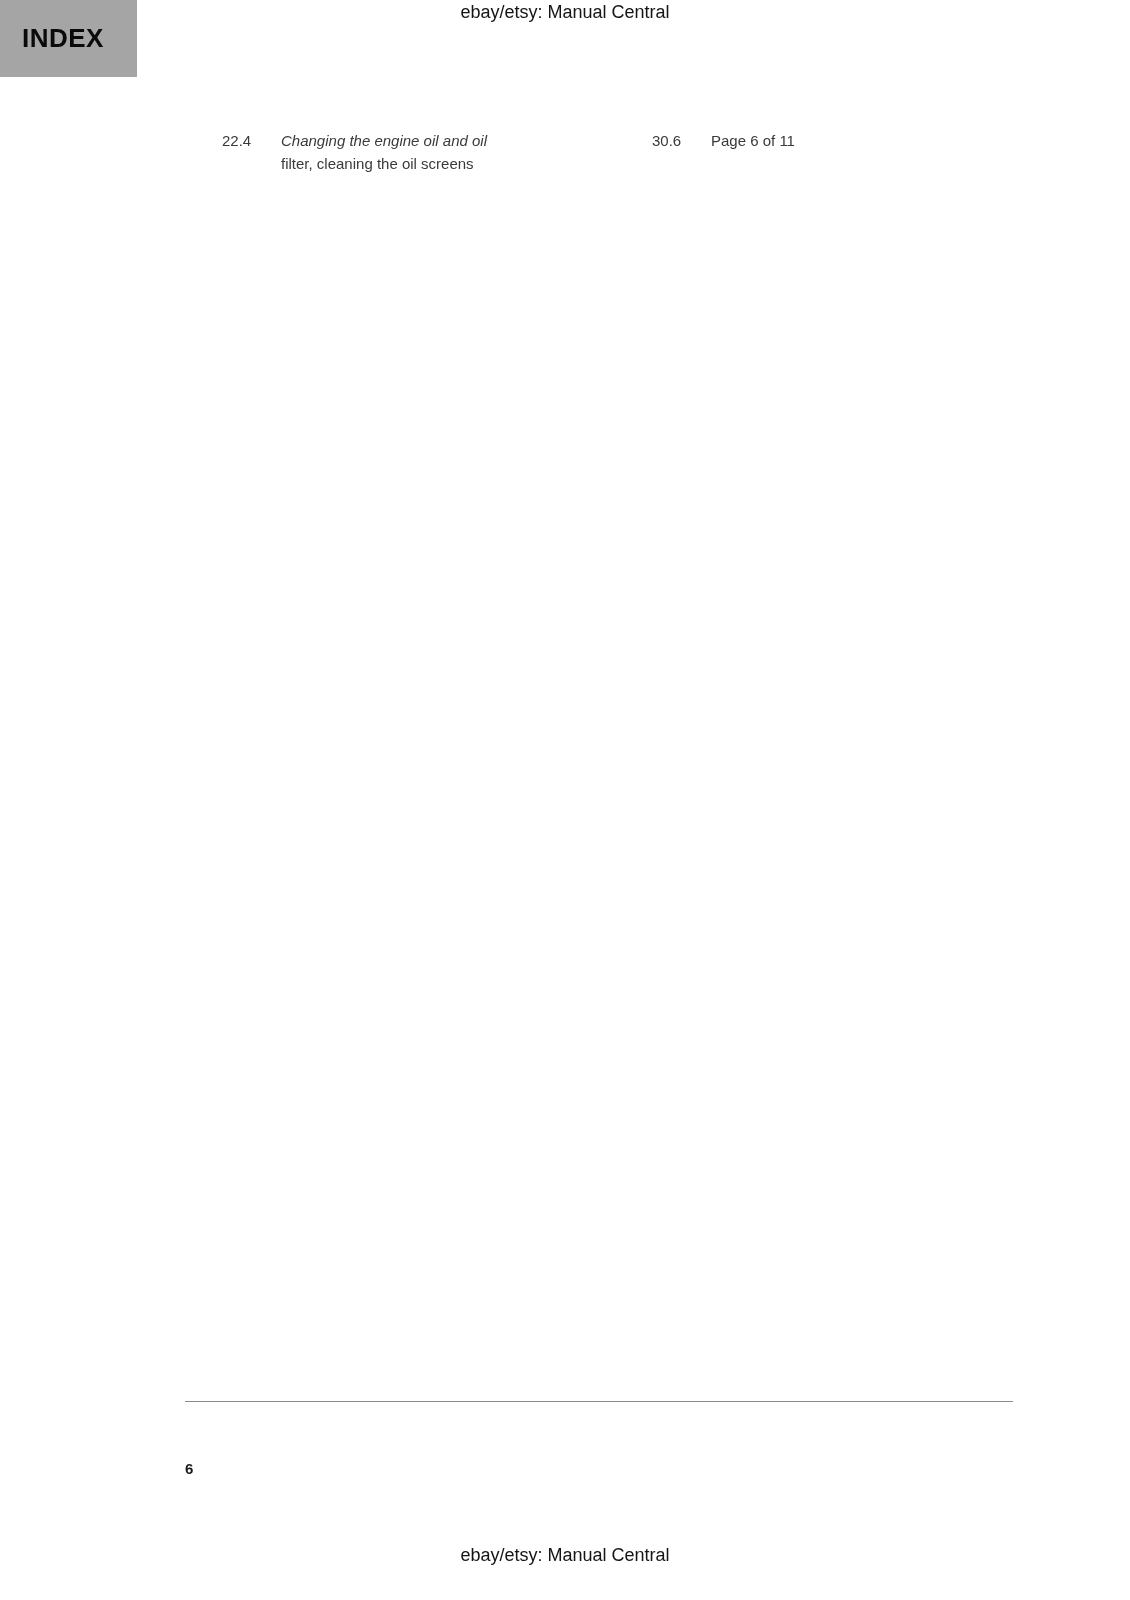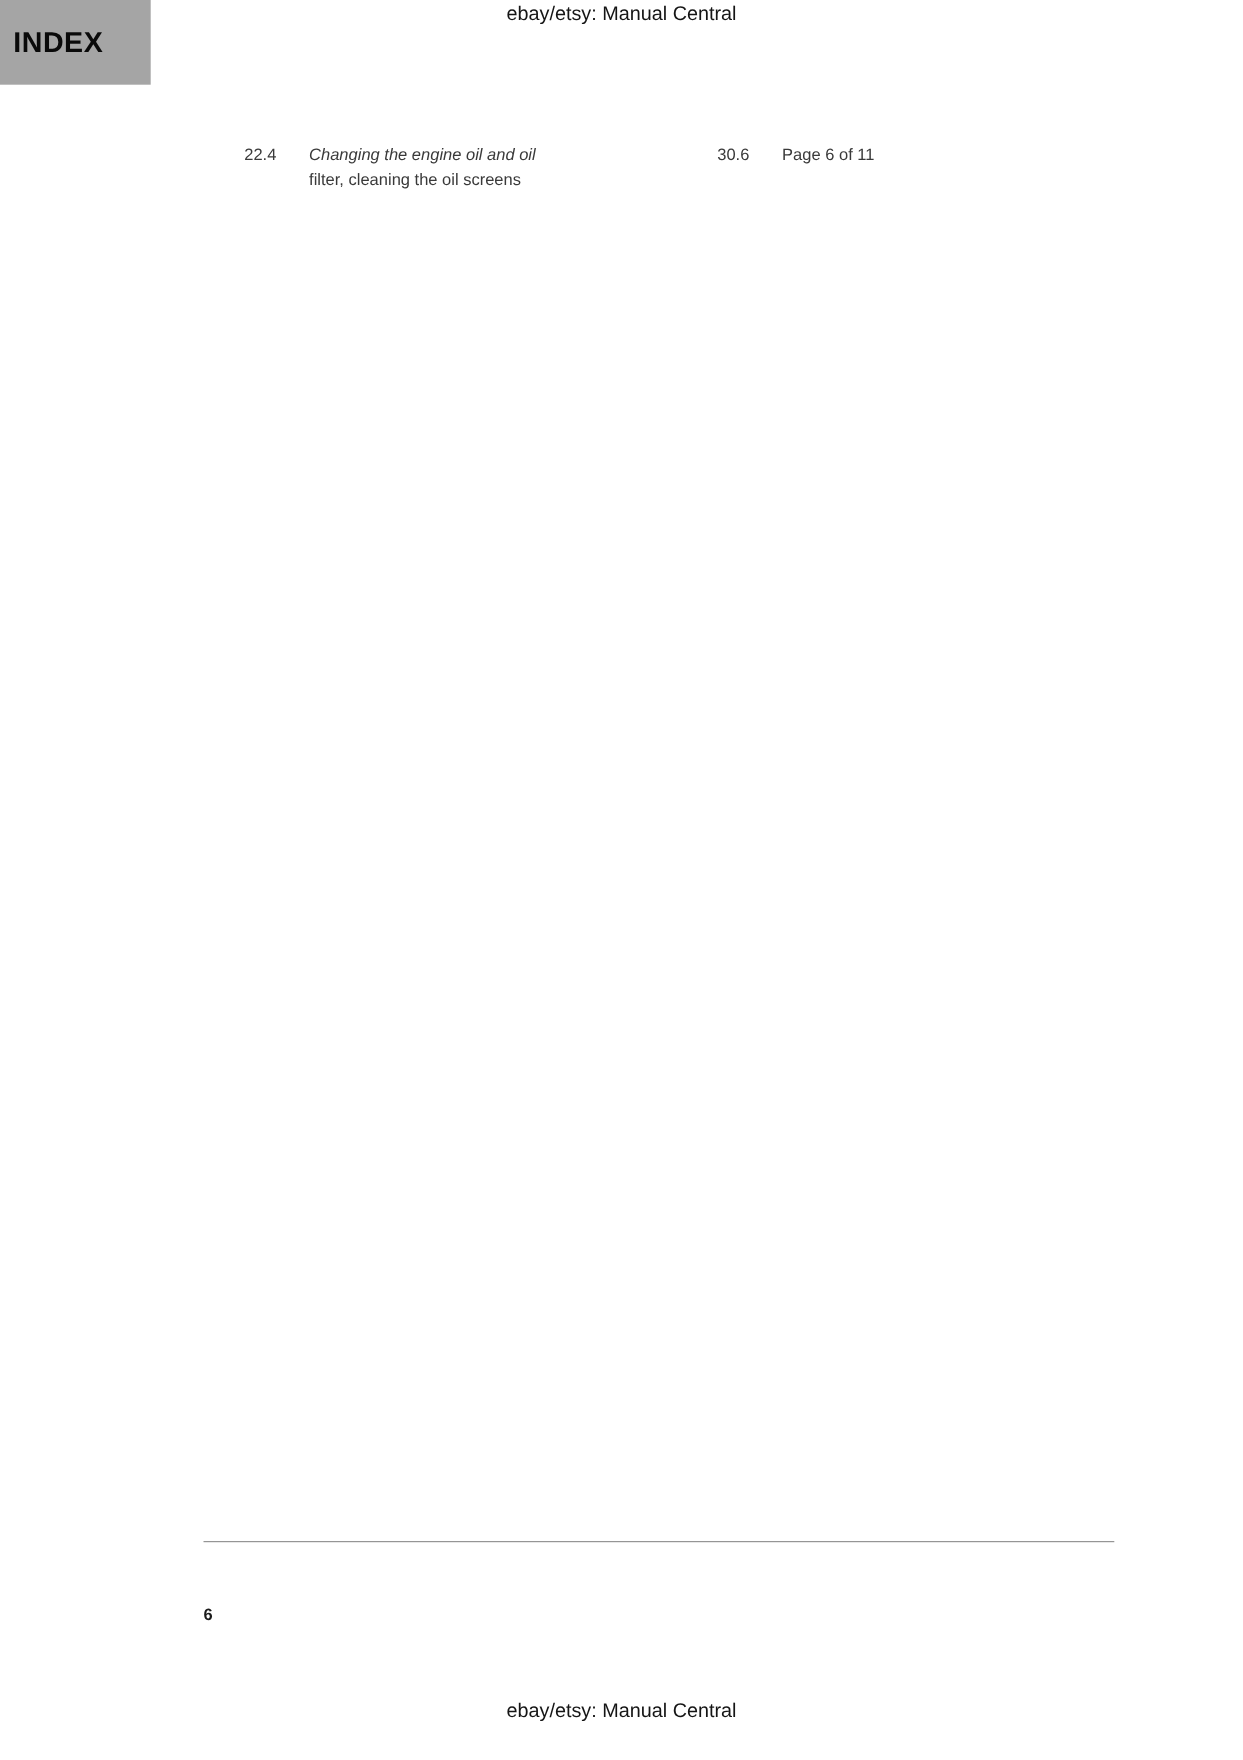--- a/index.html
+++ b/index.html
@@ -21,21 +21,21 @@
     color: #151515;
   }
 
   .index-tab {
     position: absolute;
     top: 0; left: 0;
     width: 137px; height: 77px;
     background: #a5a5a5;
     display: flex;
     align-items: center;
-    padding-left: 12px;
+    padding-left: 22px;
     box-sizing: border-box;
   }
   .index-tab .label {
     font-size: 26px;
     font-weight: bold;
     color: #0a0a0a;
     letter-spacing: 0.5px;
   }
 
   .toc-columns {

